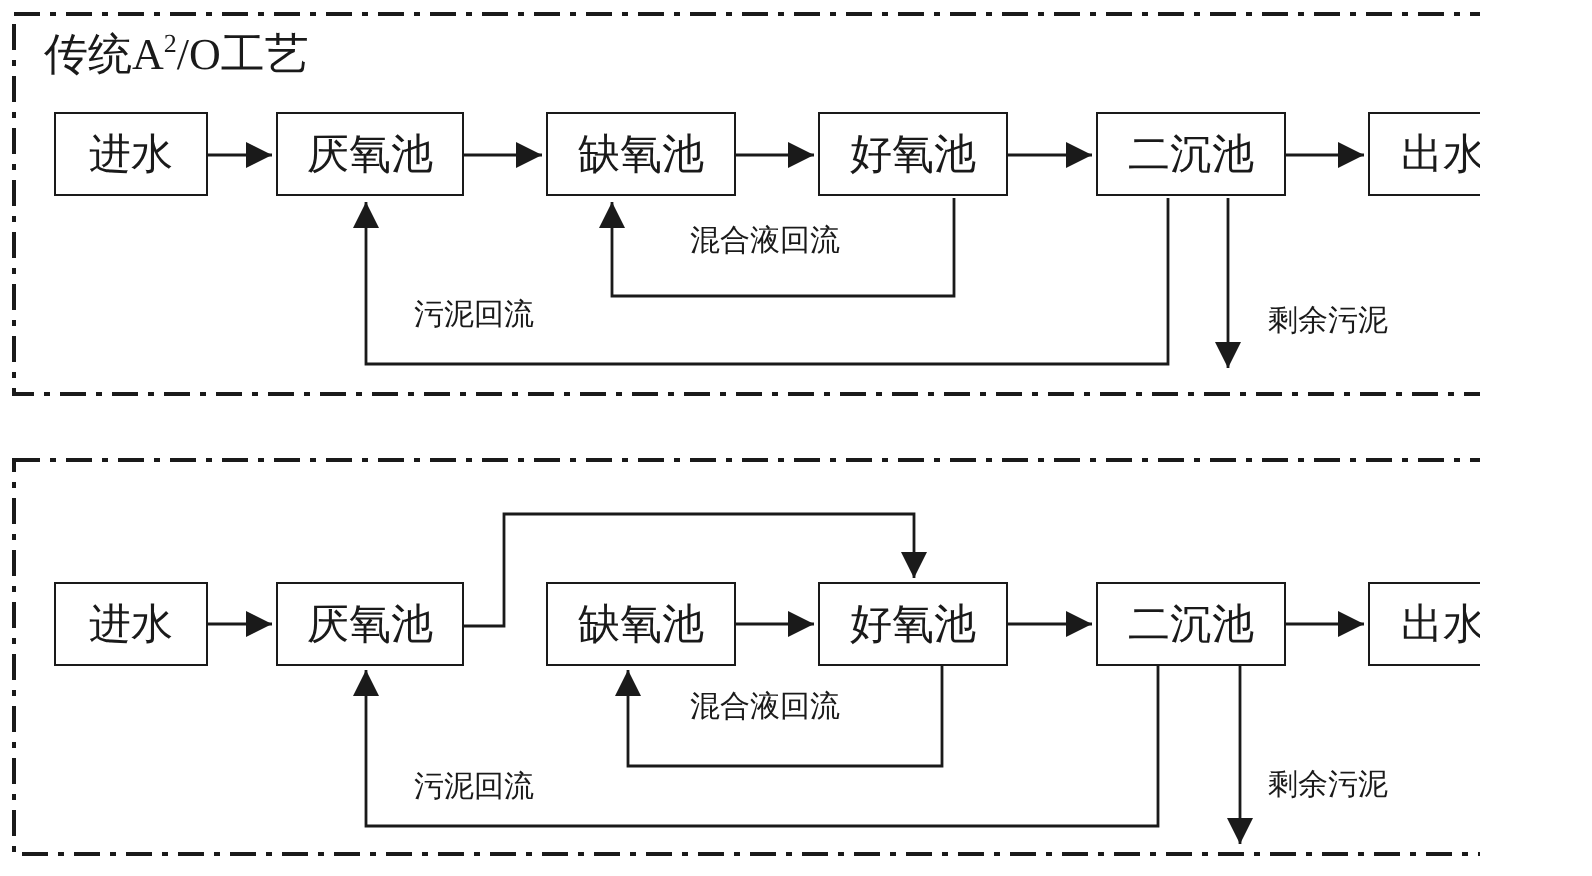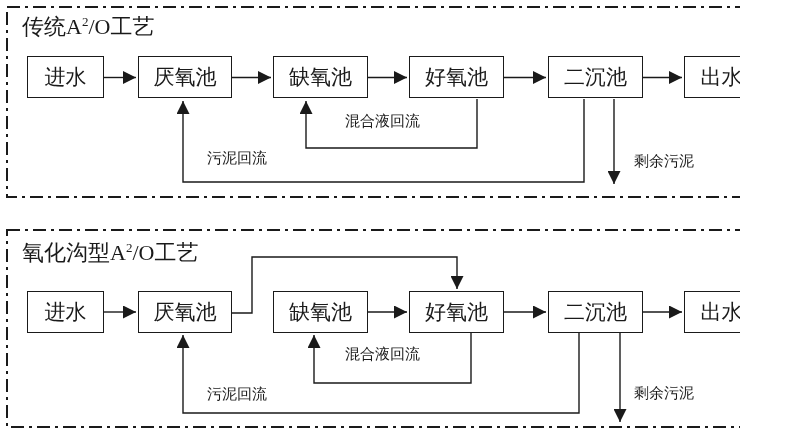--- a/index.html
+++ b/index.html
@@ -77,21 +77,20 @@
       <span>二沉池</span>
     </div>
   <div class="pbox" style="left:684px;top:56px;width:75px;">
       <span>出水</span>
     </div>
 
   <div class="flabel" style="left:345px;top:113px;">混合液回流</div>
   <div class="flabel" style="left:207px;top:150px;">污泥回流</div>
   <div class="flabel" style="left:634px;top:153px;">剩余污泥</div>
 
-  <div class="ptitle" style="left:22px;top:241px;"><span>氧化沟型A</span><sup>2</sup><span>/O工艺</span></div>
 
   <div class="pbox" style="left:27px;top:291px;width:77px;">
       <span>进水</span>
     </div>
   <div class="pbox" style="left:138px;top:291px;width:94px;">
       <span>厌氧池</span>
     </div>
   <div class="pbox" style="left:273px;top:291px;width:95px;">
       <span>缺氧池</span>
     </div>

